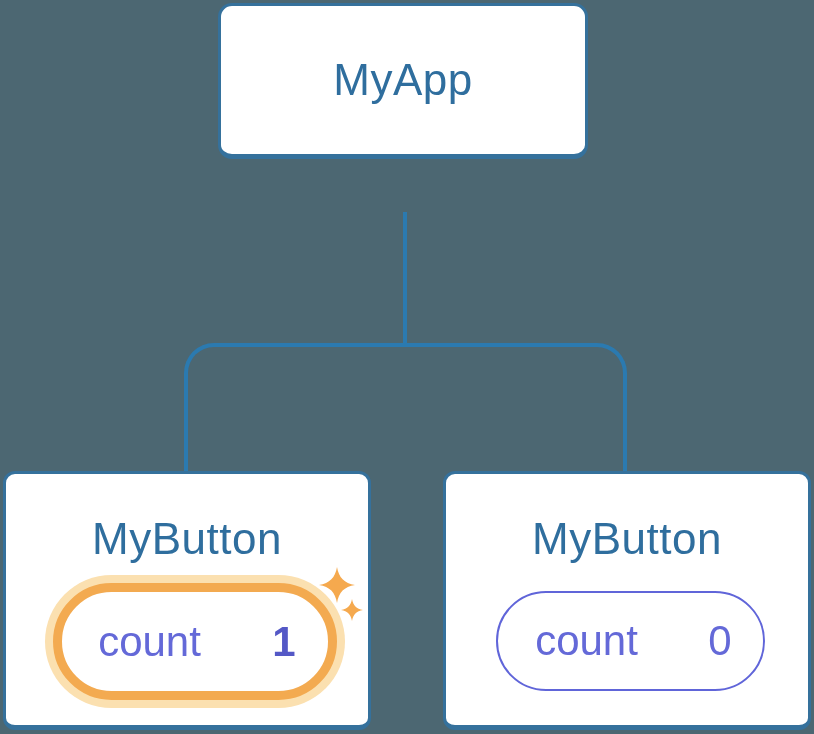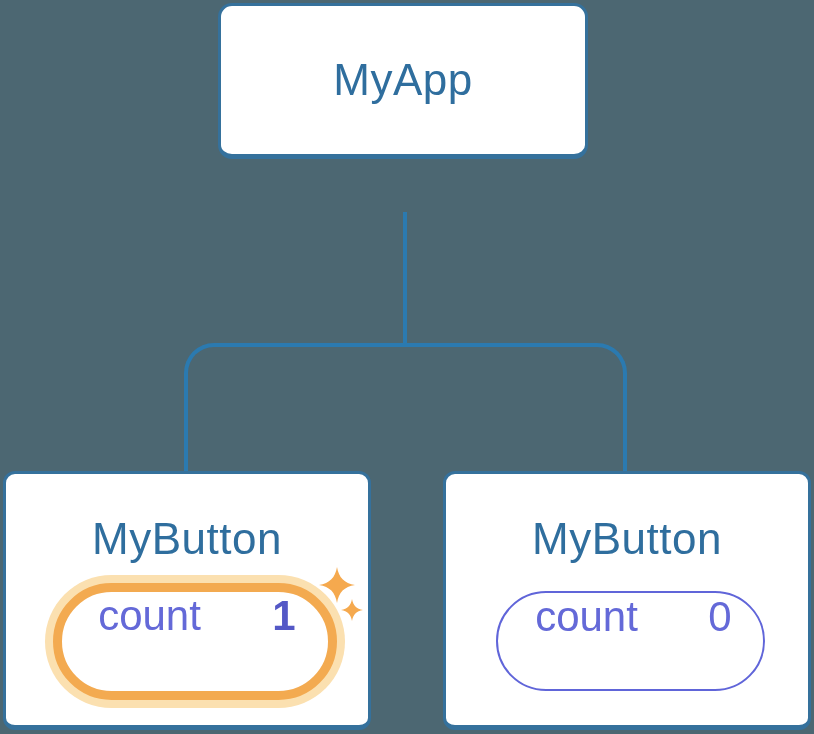--- a/index.html
+++ b/index.html
@@ -64,21 +64,21 @@
     border-radius: 30px 30px 0 0;
   }
 
   
   .pill {
     position: absolute;
     box-sizing: border-box;
     border-radius: 999px;
     background: #ffffff;
     display: flex;
-    align-items: flex-start;
+    align-items: center;
     overflow: hidden;
   }
   .pill-plain {
     left: 50px; top: 117px;
     width: 269px; height: 100px;
     border: 2px solid #6065D9;
   }
   .pill-highlight {
     left: 47px; top: 109px;
     width: 284px; height: 117px;

